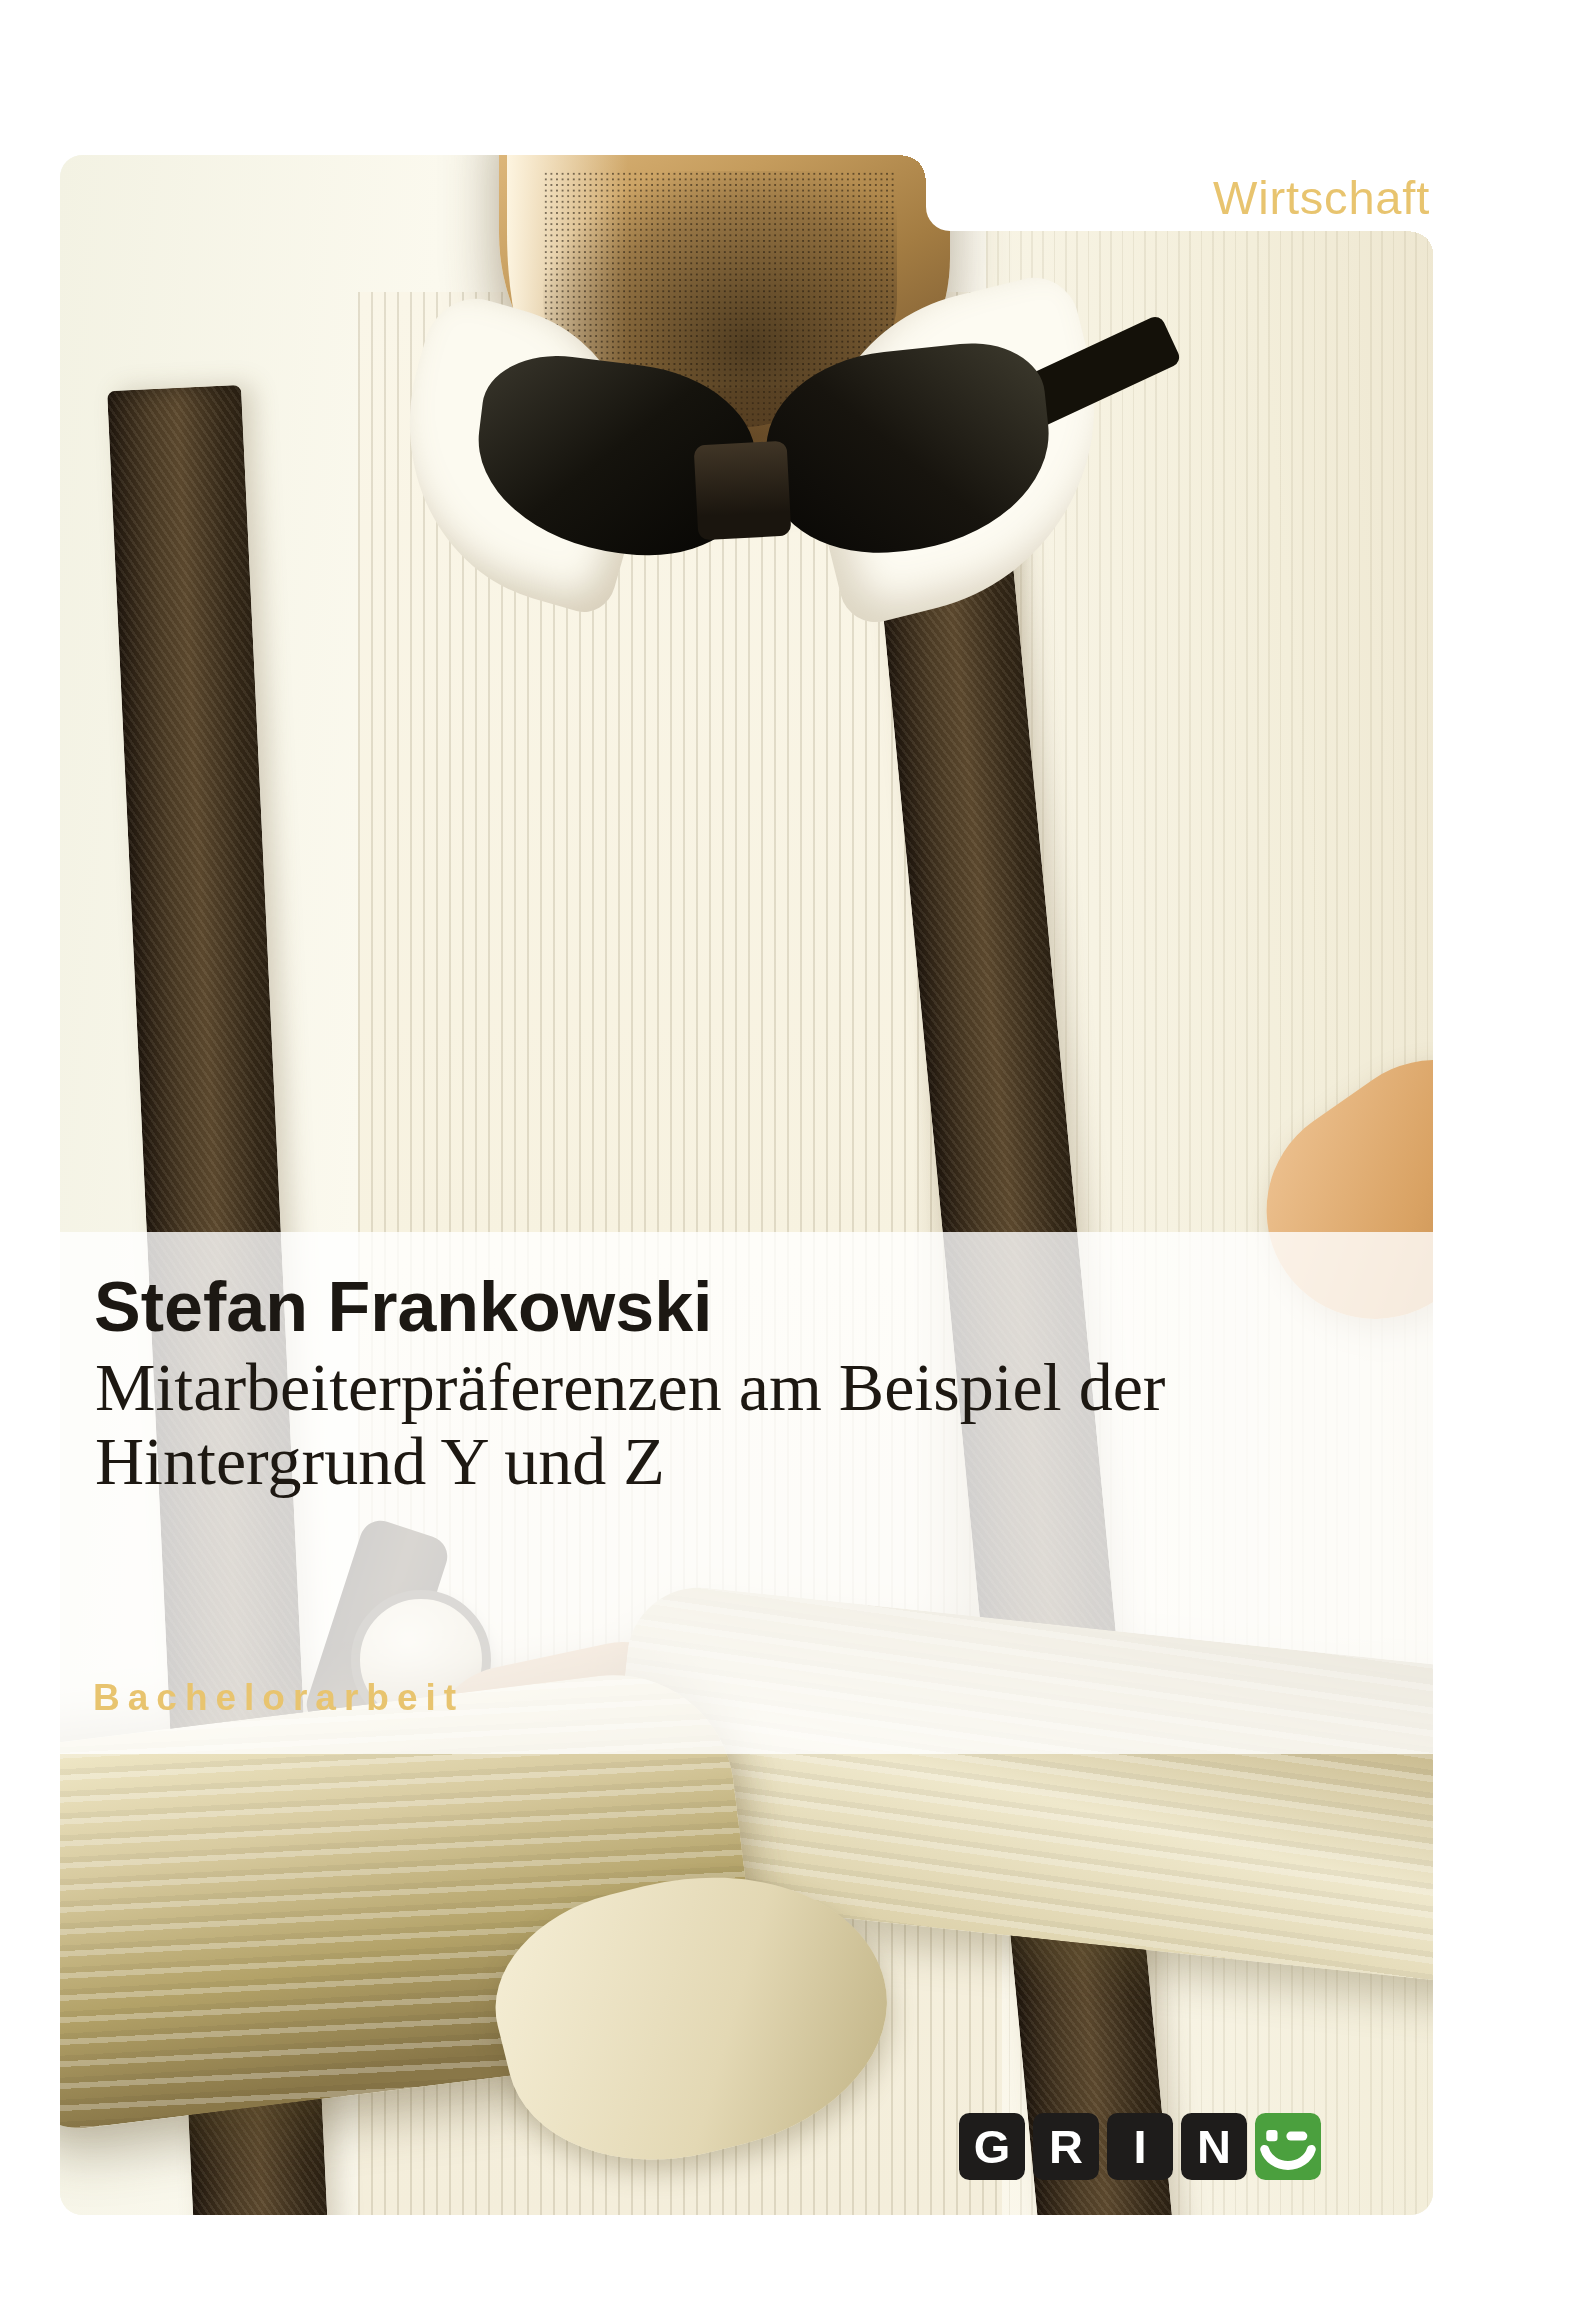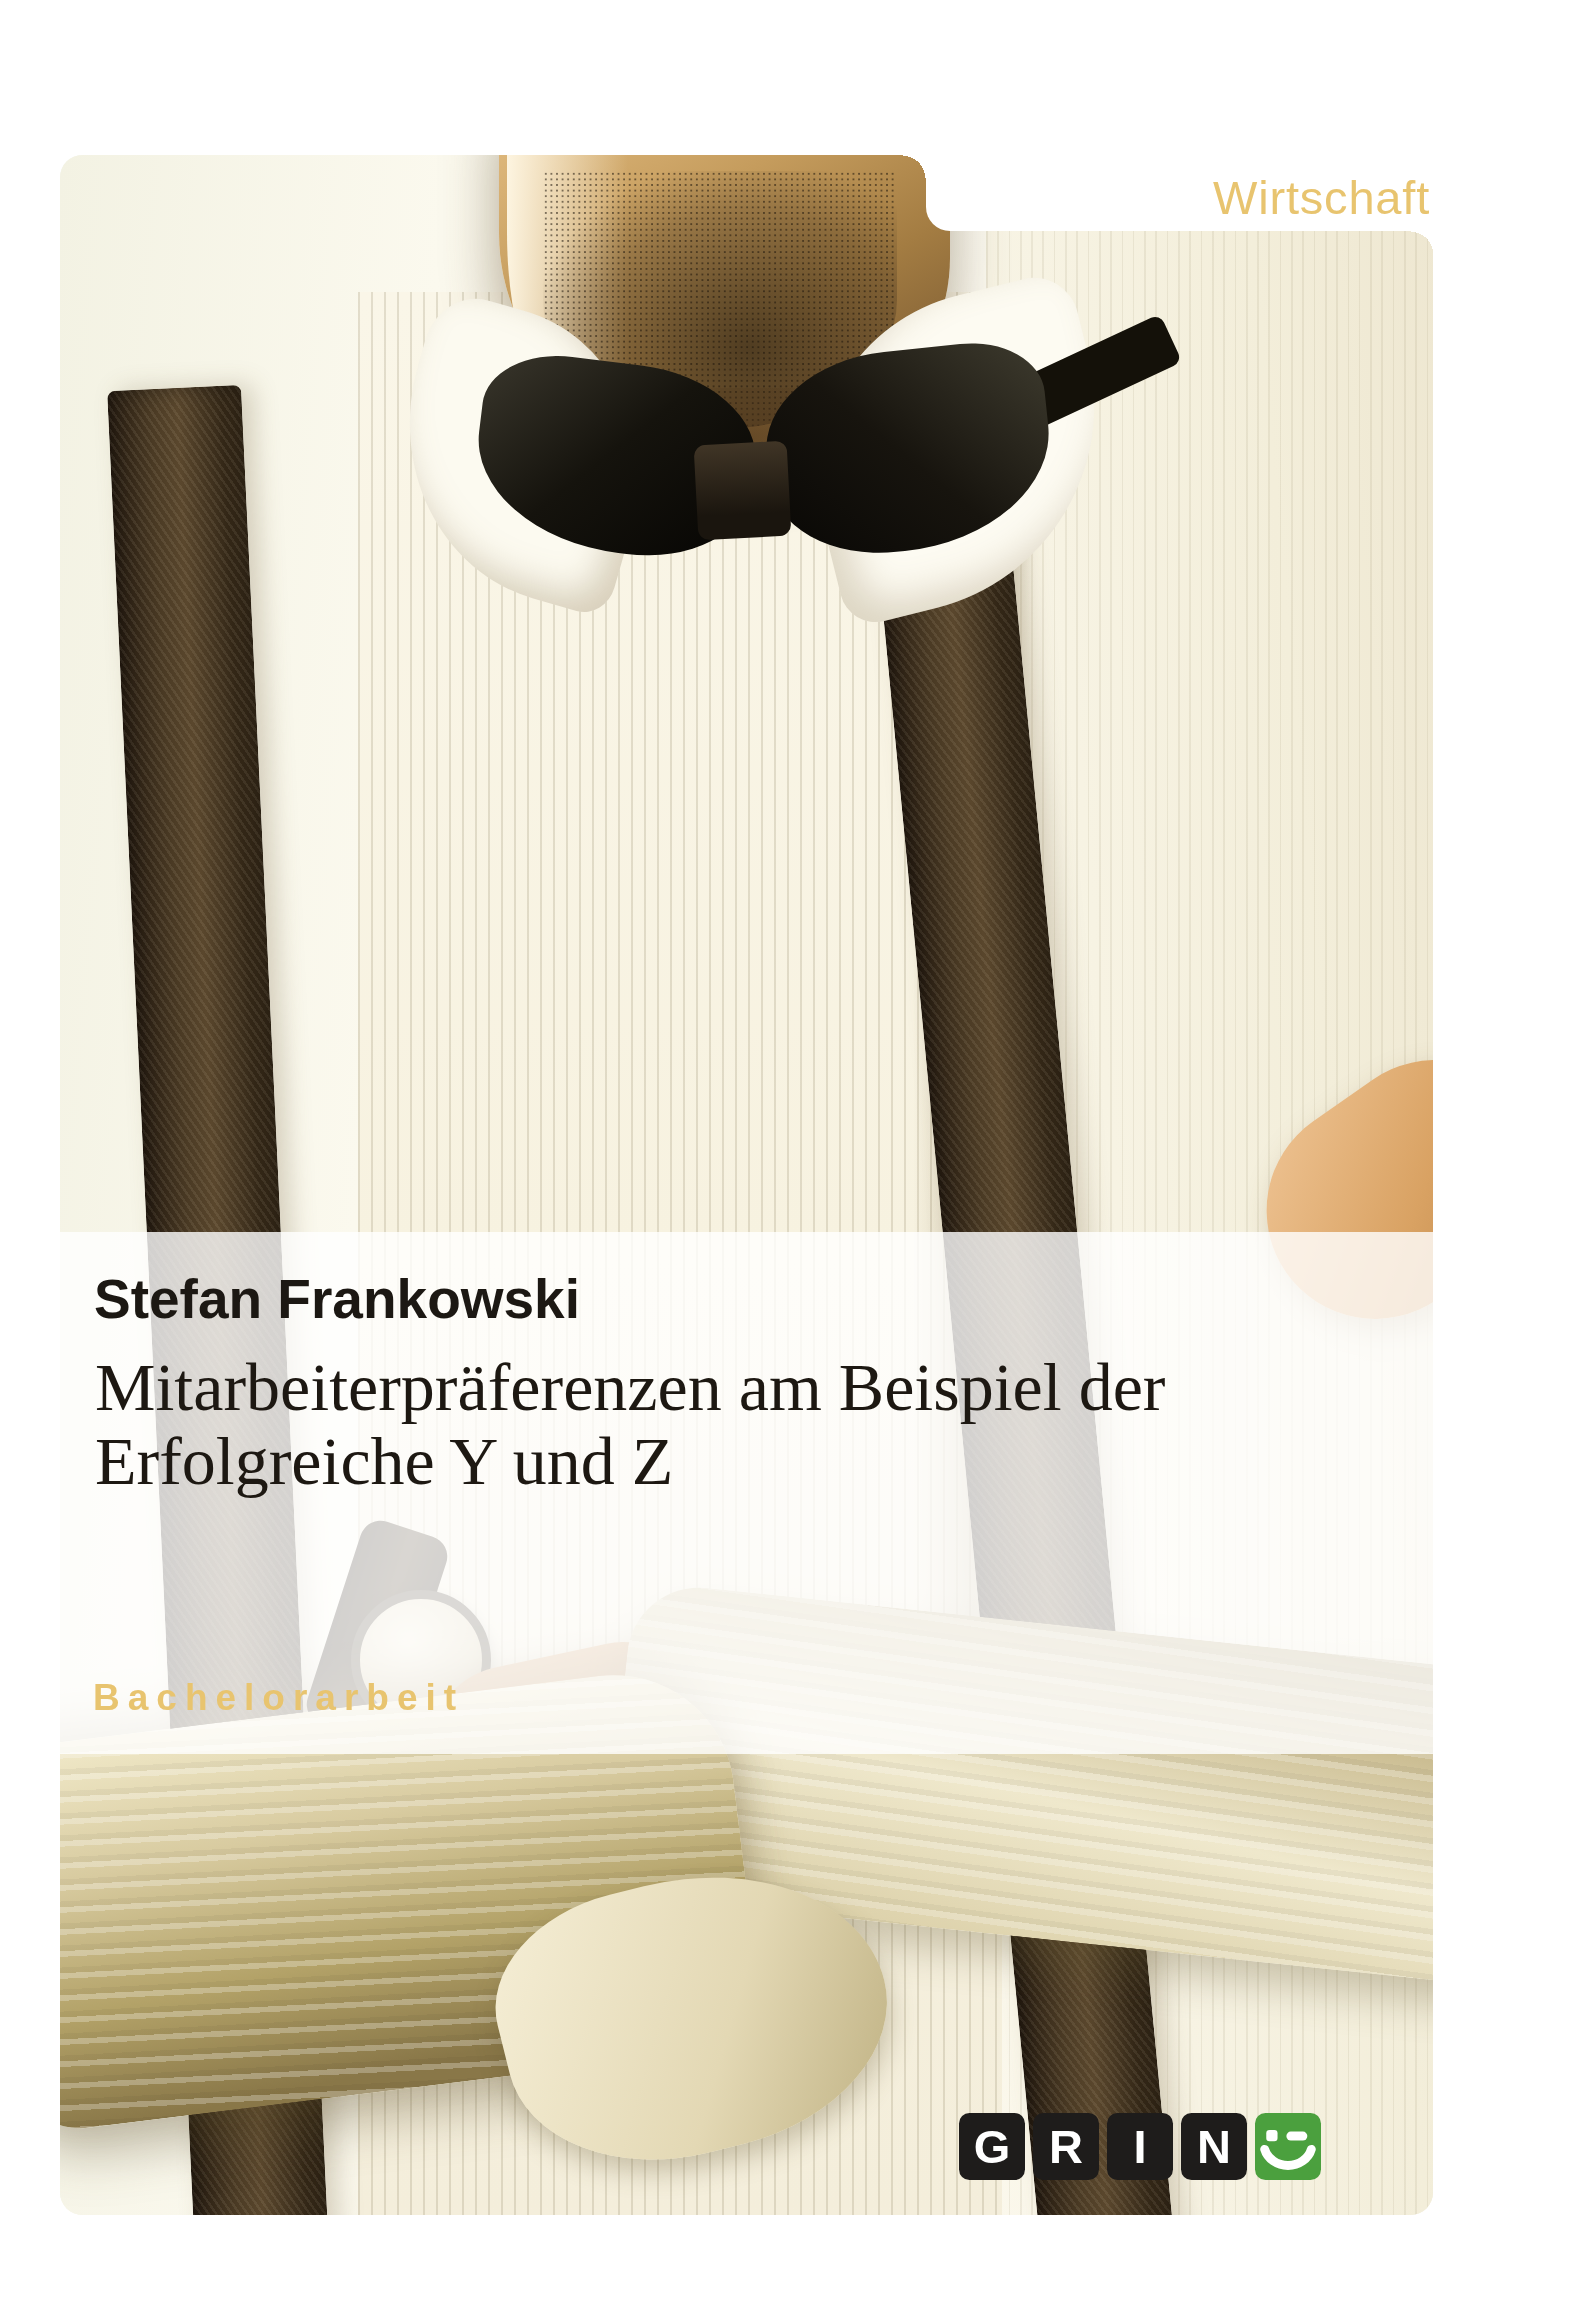--- a/index.html
+++ b/index.html
@@ -166,21 +166,21 @@
     background:radial-gradient(circle 22.5px at 0 100%, rgba(255,255,255,0) 22px, #fff 22px);}
   .corner-fix-a{left:903px;top:155px;}
   .corner-fix-b{left:1411px;top:231px;}
 
   
   .category{
     position:absolute;right:163px;top:174px;font-size:47px;line-height:1;
     color:var(--gold);letter-spacing:0.8px;
   }
   .author{
-    position:absolute;left:94px;top:1272px;font-size:55px;line-height:1;
+    position:absolute;left:94px;top:1272px;font-size:70px;line-height:1;
     font-weight:bold;color:var(--ink);letter-spacing:0px;
   }
   .title{
     position:absolute;left:95px;top:1350px;width:1256px;
     font-family:"Liberation Serif",serif;font-size:68px;line-height:74px;
     color:#1d1812;font-weight:normal;
   }
   .doctype{
     position:absolute;left:93px;top:1679px;font-size:37px;line-height:1;
     font-weight:bold;color:var(--gold);letter-spacing:8px;
@@ -230,21 +230,21 @@
   </div>
 
   <div class="notch"></div>
   <div class="corner-fix corner-fix-a"></div>
   <div class="corner-fix corner-fix-b"></div>
 
   <div class="category">Wirtschaft</div>
   <div class="author">Stefan Frankowski</div>
   <div class="title">
     <div>Mitarbeiterpräferenzen am Beispiel der</div>
-    <div>Erfolgreiche Y und Z</div>
+    <div>Hintergrund Y und Z</div>
   </div>
   <div class="doctype">Bachelorarbeit</div>
 
   <div class="grin-logo">
     <div class="tile">G</div>
     <div class="tile">R</div>
     <div class="tile">I</div>
     <div class="tile">N</div>
     <div class="tile tile-smiley">
       <svg viewBox="0 0 82 83" xmlns="http://www.w3.org/2000/svg">

